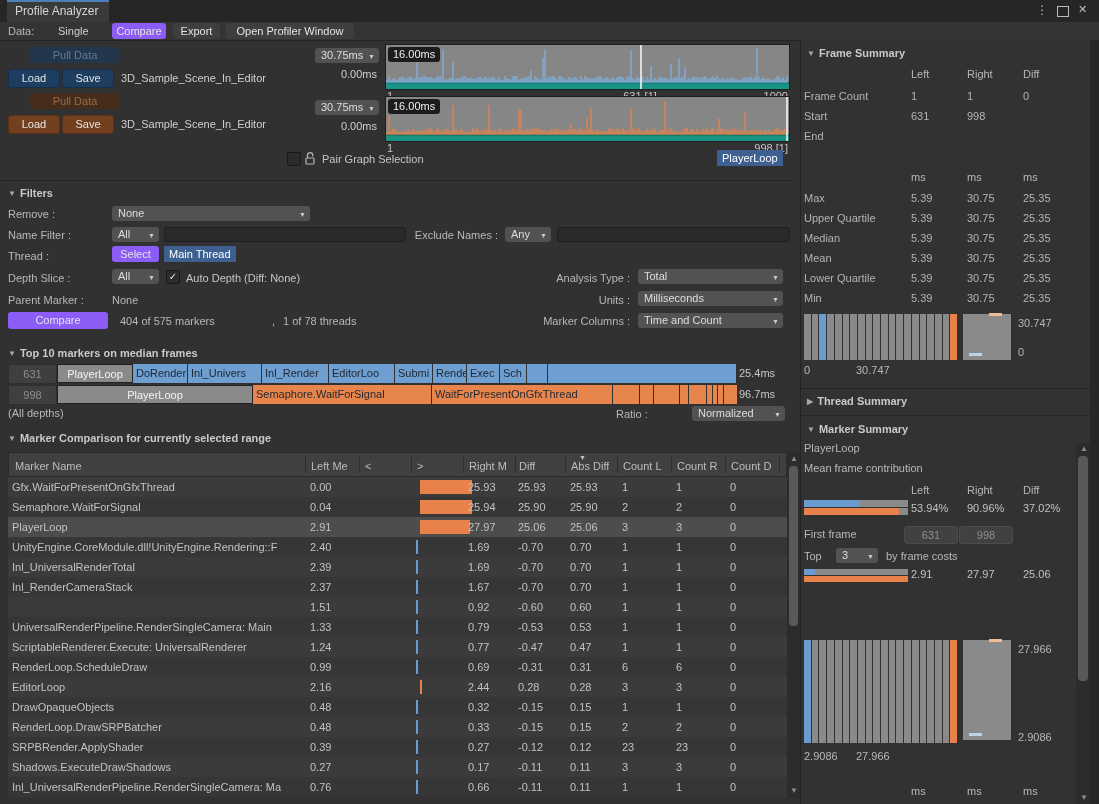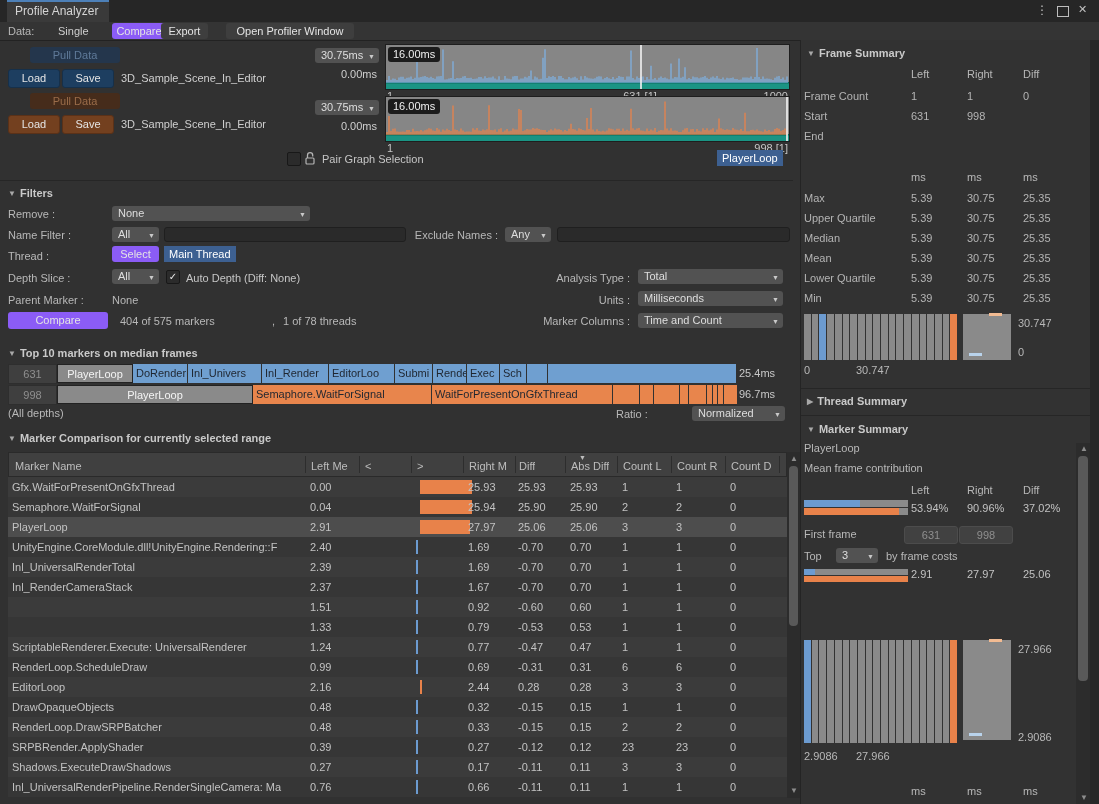--- a/index.html
+++ b/index.html
@@ -78,21 +78,21 @@
     </div>
     <div class="abs" style="left:1036px;top:3px;font-size:12px;color:#c0c0c0;">⋮</div>
     <div class="abs" style="left:1057px;top:6px;width:10px;height:9px;border:1px solid #bdbdbd;"></div>
     <div class="abs" style="left:1078px;top:3px;font-size:11px;color:#c0c0c0;">✕</div>
   </div>
 
   <div id="toolbar">
     <span class="lbl" style="left:8px;top:3px;">Data:</span>
     <span class="abs" style="left:58px;top:3px;font-size:11px;color:#cfcfcf;">Single</span>
     <div class="btn gray" style="left:112px;top:1px;width:54px;height:16px;line-height:16px;">Compare</div>
-    <div class="btn flat" style="left:161px;top:1px;width:47px;height:16px;line-height:16px;">Export</div>
+    <div class="btn flat" style="left:173px;top:1px;width:47px;height:16px;line-height:16px;">Export</div>
     <div class="btn flat" style="left:226px;top:1px;width:128px;height:16px;line-height:16px;">Open Profiler Window</div>
   </div>
 
   <div class="btn" style="left:30px;top:47px;width:90px;height:16px;line-height:16px;background:#24364c;color:#5f7a99;">Pull Data</div>
   <div class="btn" style="left:8px;top:69px;width:50px;height:17px;line-height:17px;background:#1d3e60;border:1px solid #16304a;">Load</div>
   <div class="btn" style="left:62px;top:69px;width:50px;height:17px;line-height:17px;background:#1d3e60;border:1px solid #16304a;">Save</div>
   <span class="lbl" style="left:121px;top:72px;color:#cfcfcf;">3D_Sample_Scene_In_Editor</span>
   <div class="dd" style="left:315px;top:48px;width:44px;"><span>30.75ms</span><span class="caret">▼</span></div>
   <span class="lbl" style="left:305px;top:68px;width:72px;text-align:right;color:#cfcfcf;">0.00ms</span>
 
@@ -353,20 +353,21 @@
         <span class="cell" style="left: 302px;">1.51</span>
         <i class="dbar" style="left: 408px; width: 2px; background: rgb(108, 155, 208);"></i>
         <span class="cell" style="left: 460px;">0.92</span>
         <span class="cell" style="left: 510px;">-0.60</span>
         <span class="cell" style="left: 562px;">0.60</span>
         <span class="cell" style="left: 614px;">1</span>
         <span class="cell" style="left: 668px;">1</span>
         <span class="cell" style="left: 722px;">0</span>
       </div>
       <div class="cmp-row odd" style="top: 140px;">
+        <span class="cell" style="left: 4px; width: 290px;">UniversalRenderPipeline.RenderSingleCamera: Main</span>
         <span class="cell" style="left: 302px;">1.33</span>
         <i class="dbar" style="left: 408px; width: 2px; background: rgb(108, 155, 208);"></i>
         <span class="cell" style="left: 460px;">0.79</span>
         <span class="cell" style="left: 510px;">-0.53</span>
         <span class="cell" style="left: 562px;">0.53</span>
         <span class="cell" style="left: 614px;">1</span>
         <span class="cell" style="left: 668px;">1</span>
         <span class="cell" style="left: 722px;">0</span>
       </div>
       <div class="cmp-row" style="top: 160px;">

